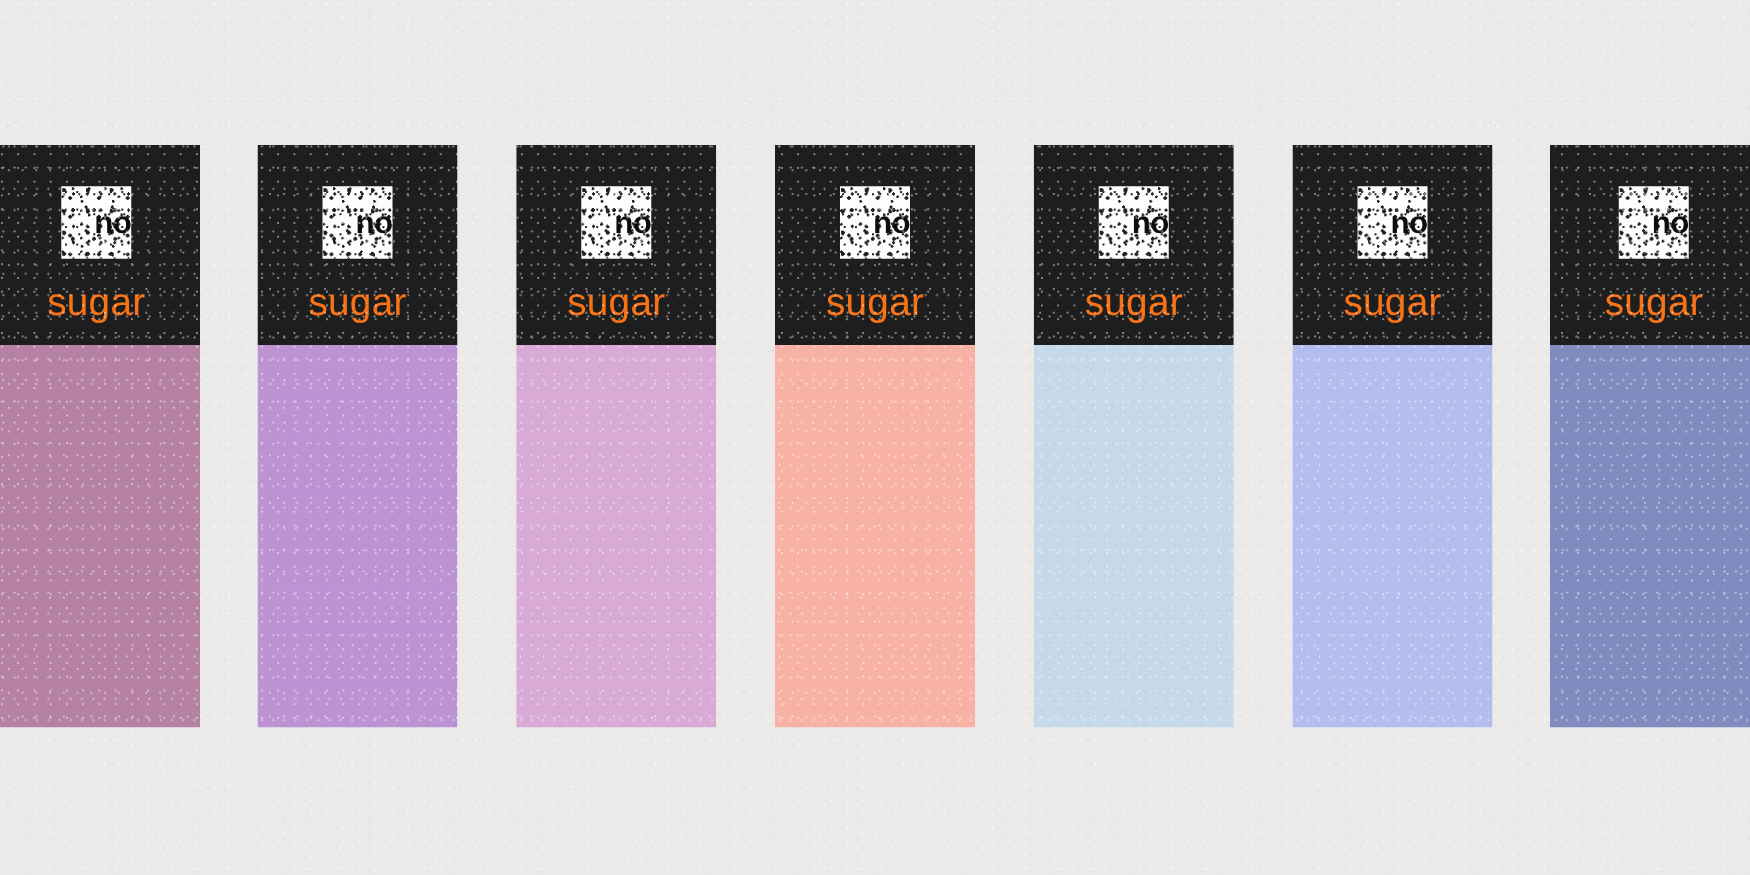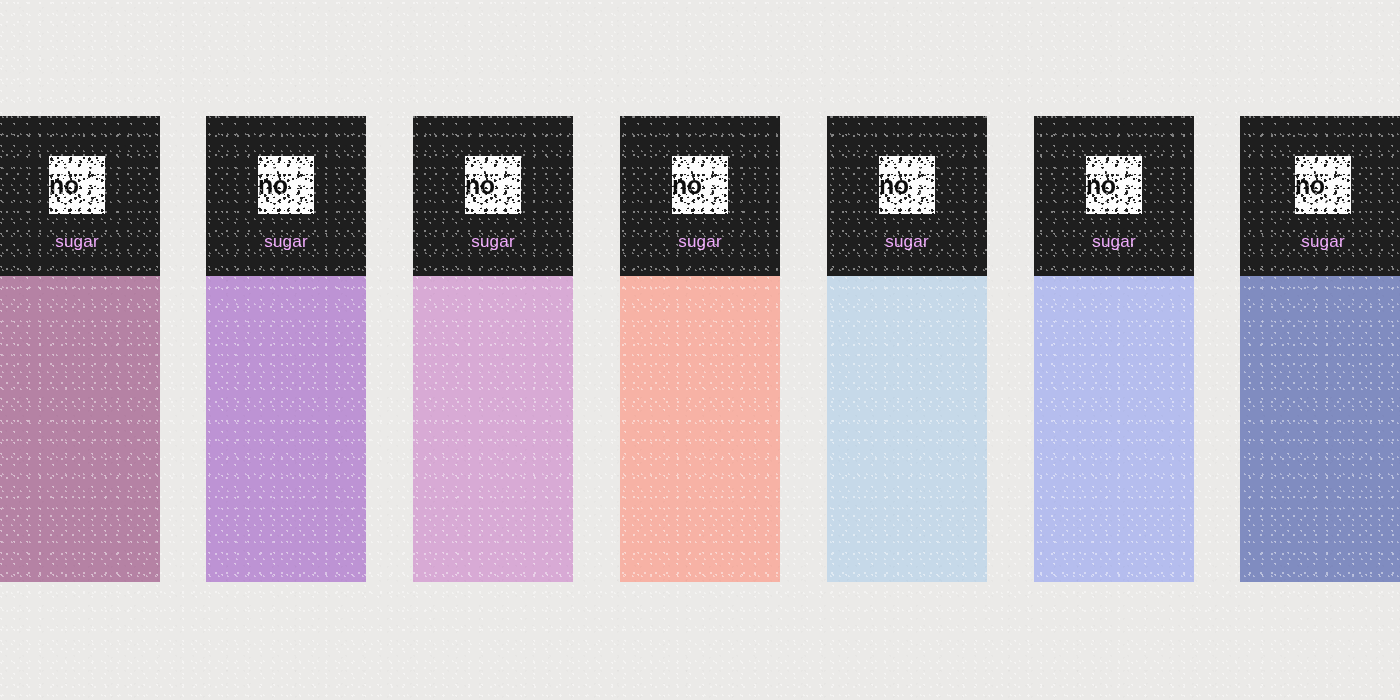--- a/index.html
+++ b/index.html
@@ -57,21 +57,21 @@
     padding-top: 14px;
   }
 
   .logo-mark {
     position: relative;
     width: 56px;
     height: 58px;
     background: #fdfdfd;
     display: flex;
     align-items: center;
-    justify-content: flex-start;
+    justify-content: flex-end;
     overflow: hidden;
   }
 
   
   .logo-speckle {
     position: absolute;
     inset: 0;
     pointer-events: none;
     background-image:
       radial-gradient(circle at 12% 18%, #141414 0 1.6px, transparent 1.7px),
@@ -98,22 +98,22 @@
     font-weight: bold;
     letter-spacing: -0.5px;
     line-height: 1;
     font-family: "Liberation Sans", sans-serif;
   }
 
   .logo-sub {
     position: relative;
     z-index: 2;
     margin-top: 19px;
-    color: #f0abfc;
-    font-size: 17px;
+    color: #f97316;
+    font-size: 31px;
     font-weight: 400;
     letter-spacing: .2px;
     line-height: 1;
     font-family: "Liberation Sans", sans-serif;
   }
 
   .pack-body {
     height: 306px;
     width: 100%;
   }

